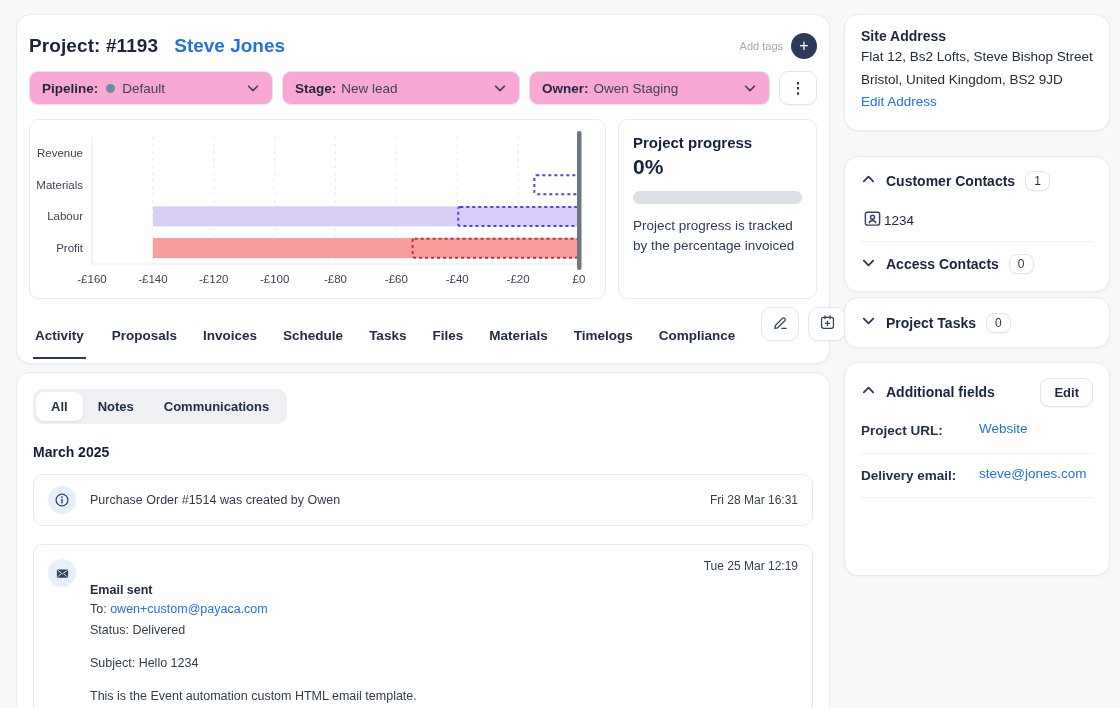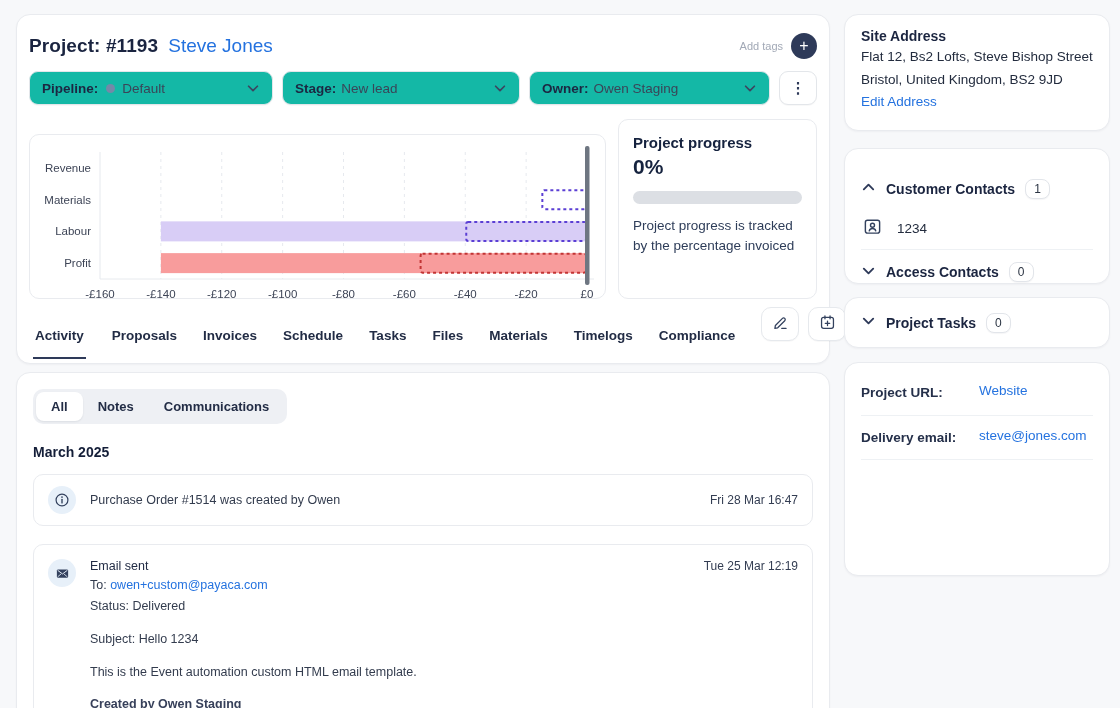--- a/index.html
+++ b/index.html
@@ -9,38 +9,38 @@
     background:#f7f8fa;
     font-family:"Liberation Sans", sans-serif;
     color:#222c45;
   }
   .card { position:absolute; background:#fff; border:1px solid #e9ebef; border-radius:14px; box-shadow:0 1px 2px rgba(16,24,40,.04); }
 
   
   #main-top { left:16px; top:14px; width:814px; height:350px; padding:10px 12px 0 12px; }
   .header-row { display:flex; align-items:center; height:42px; }
   .project-title { font-size:19px; font-weight:700; color:#1a2440; letter-spacing:.1px; }
-  .customer-name { font-size:19px; font-weight:400; color:#2472df; margin-left:10px; cursor:pointer; }
+  .customer-name { font-size:19px; font-weight:700; color:#2472df; margin-left:16px; cursor:pointer; }
   .header-right { margin-left:auto; display:flex; align-items:center; gap:8px; }
   .add-tags-label { font-size:11px; color:#a2a9b6; }
   .add-tags-btn { width:26px; height:26px; border-radius:50%; background:#2e3a59; color:#fff; display:flex; align-items:center; justify-content:center; font-size:16px; cursor:pointer; border:none; }
 
   .filter-row { display:flex; gap:9px; margin-top:4px; height:34px; }
-  .dropdown { display:flex; align-items:center; gap:5px; border:1px solid #e3e6ea; border-radius:9px; background:#14b8a6; padding:0 12px; font-size:13.5px; cursor:pointer; box-shadow:0 1px 1px rgba(16,24,40,.03); }
+  .dropdown { display:flex; align-items:center; gap:5px; border:1px solid #e3e6ea; border-radius:9px; background:#f9a8d4; padding:0 12px; font-size:13.5px; cursor:pointer; box-shadow:0 1px 1px rgba(16,24,40,.03); }
   .dd-label { font-weight:700; color:#1c2742; }
   .dd-value { color:#3a4558; }
   .dd-chevron { margin-left:auto; display:flex; }
   .pipeline-dot { width:9px; height:9px; border-radius:50%; background:#7489a8; display:inline-block; margin:0 2px 0 3px; }
   #dd-pipeline { width:244px; }
   #dd-stage { width:238px; }
   #dd-owner { flex:1; }
   .kebab-btn { width:38px; border:1px solid #e3e6ea; border-radius:9px; background:#fff; display:flex; align-items:center; justify-content:center; font-size:15px; font-weight:700; color:#2e3a59; cursor:pointer; box-shadow:0 1px 1px rgba(16,24,40,.03); }
 
   .chart-row { display:flex; gap:12px; margin-top:14px; height:180px; }
-  .chart-box { width:577px; border:1px solid #e9ebef; border-radius:10px; padding:8px 8px 0 8px;margin-top:15px; }
+  .chart-box { width:577px; border:1px solid #e9ebef; border-radius:10px; padding:8px 8px 0 0; }
   .progress-box { flex:1; border:1px solid #e9ebef; border-radius:10px; padding:14px; }
   .progress-title { font-size:15px; font-weight:700; color:#16233f; }
   .progress-value { font-size:21px; font-weight:800; color:#16233f; margin-top:4px; }
   .progress-track { margin-top:12px; height:13px; border-radius:7px; background:#dcdfe4; overflow:hidden; }
   .progress-fill { height:100%; background:#2e3a59; border-radius:7px; }
   .progress-caption { margin-top:12px; font-size:13.5px; color:#2e3d59; line-height:1.45; }
 
   .tabs-row { display:flex; align-items:flex-end; height:60px; padding-left:4px; }
   .tab { font-size:13.5px; font-weight:700; color:#222c45; padding:0 0 14px 0; margin-right:26px; cursor:pointer; border-bottom:2.5px solid transparent; }
   .tab.active { border-bottom:2.5px solid #2e3a59; padding-left:2px; padding-right:2px; }
@@ -54,37 +54,37 @@
   .seg-item.active { background:#fff; box-shadow:0 1px 2px rgba(16,24,40,.08); }
   .month-header { margin-top:20px; font-size:14px; font-weight:700; color:#141e38; }
   .entry { border:1px solid #e9ebef; border-radius:10px; background:#fff; }
   .entry-simple { margin-top:14px; height:52px; display:flex; align-items:center; padding:0 14px; }
   .entry-icon { width:28px; height:28px; border-radius:50%; background:#e7f0f9; display:flex; align-items:center; justify-content:center; flex:none; }
   .entry-text { font-size:12.5px; color:#333c4e; margin-left:14px; flex:1; }
   .entry-time { font-size:12px; color:#333d52; }
   .entry-email { margin-top:18px; padding:14px; display:flex; min-height:200px; }
   .email-body { flex:1; margin-left:14px; }
   .email-head { display:flex; }
-  .email-title { font-size:12.5px; font-weight:400; color:#222c45; }
+  .email-title { font-size:12.5px; font-weight:700; color:#222c45;margin-top:24px; }
   .email-line { font-size:12.5px; color:#333c4e; margin-top:4px; line-height:1.35; }
   .email-line.gap { margin-top:16px; }
   .email-link { color:#2472df; cursor:pointer; }
   .email-footer { font-size:12.5px; font-weight:600; color:#37405a; margin-top:16px; }
 
   
   .sb { left:844px; width:266px; }
   #sb-address { top:14px; height:117px; padding:13px 16px; }
   .sb-title { font-size:14px; font-weight:700; color:#1b2540; }
   .sb-addr-line { font-size:13.5px; color:#232c3e; line-height:1.5; margin-top:3px; }
   .sb-link { font-size:13.5px; color:#2472df; margin-top:3px; cursor:pointer; display:inline-block; }
-  #sb-contacts { top:148px; height:136px; padding:20px 16px; }
+  #sb-contacts { top:156px; height:136px; padding:4px 16px; }
   .sb-row { display:flex; align-items:center; gap:10px; height:40px; cursor:pointer; }
   .sb-row-title { font-size:14px; font-weight:700; color:#1b2540; }
   .badge { border:1px solid #e2e5ea; border-radius:8px; background:#fff; font-size:12px; color:#2b3443; padding:2px 8px; box-shadow:0 1px 1px rgba(16,24,40,.04); }
-  .contact-row { display:flex; align-items:center; gap:15px; height:38px; padding-left:2px; cursor:pointer; }
+  .contact-row { display:flex; align-items:center; gap:2px; height:38px; padding-left:2px; cursor:pointer; }
   .contact-name { font-size:13.5px; color:#232c3e; }
   .divider { border-top:1px solid #eef1f4; margin:2px 0; }
   #sb-tasks { top:297px; height:51px; padding:8px 16px; display:flex; align-items:center; }
   #sb-fields { top:362px; height:214px; padding:10px 16px 12px 16px; }
   .fields-head { display:flex; align-items:center; gap:10px; height:38px; }
   .edit-btn { margin-left:auto; border:1px solid #e3e6eb; border-radius:9px; background:#fff; padding:6px 13px; font-size:13px; font-weight:600; color:#1f2a44; cursor:pointer; box-shadow:0 1px 1px rgba(16,24,40,.04); }
   .field-row { display:flex; padding:10px 0; }
   .field-row.bottom { align-items:flex-end; }
   .field-label { width:118px; font-size:13.5px; font-weight:600; color:#25304a; line-height:1.45; flex:none; }
   .field-value { font-size:13.5px; color:#232c3e; }
@@ -237,21 +237,21 @@
 
   <div class="entry entry-simple">
     <span class="entry-icon">
       <svg width="16" height="16" viewBox="0 0 20 20">
           <circle cx="10" cy="10" r="7.4" fill="none" stroke="#33415e" stroke-width="1.5"></circle>
           <line x1="10" y1="9.2" x2="10" y2="13.6" stroke="#33415e" stroke-width="1.7" stroke-linecap="round"></line>
           <circle cx="10" cy="6.3" r="1.05" fill="#33415e"></circle>
         </svg>
     </span>
     <span class="entry-text">Purchase Order #1514 was created by Owen</span>
-    <span class="entry-time">Fri 28 Mar 16:47</span>
+    <span class="entry-time">Fri 28 Mar 16:31</span>
   </div>
 
   <div class="entry entry-email">
     <span class="entry-icon">
       <svg width="15" height="15" viewBox="0 0 20 20">
           <rect x="2.5" y="4.5" width="15" height="11" rx="1.6" fill="#33415e"></rect>
           <polyline points="3.5,5.7 10,10.6 16.5,5.7" fill="none" stroke="#e7f0f9" stroke-width="1.3"></polyline>
           <line x1="3.6" y1="14.4" x2="8.1" y2="10.6" stroke="#e7f0f9" stroke-width="1.1"></line>
           <line x1="16.4" y1="14.4" x2="11.9" y2="10.6" stroke="#e7f0f9" stroke-width="1.1"></line>
         </svg>
@@ -309,20 +309,27 @@
   <div class="sb-row" style="width:100%;">
     <span><svg width="15" height="15" viewBox="0 0 16 16">
           <polyline points="3,6 8,11 13,6" fill="none" stroke="#2e3a59" stroke-width="2" stroke-linecap="round" stroke-linejoin="round"></polyline>
         </svg></span>
     <span class="sb-row-title">Project Tasks</span>
     <span class="badge">0</span>
   </div>
 </div>
 
 <div class="card sb" id="sb-fields">
+  <div class="fields-head">
+    <span><svg width="15" height="15" viewBox="0 0 16 16">
+          <polyline points="3,10 8,5 13,10" fill="none" stroke="#2e3a59" stroke-width="2" stroke-linecap="round" stroke-linejoin="round"></polyline>
+        </svg></span>
+    <span class="sb-row-title">Additional fields</span>
+    <button class="edit-btn">Edit</button>
+  </div>
   <div class="field-row">
     <span class="field-label">Project URL:</span>
     <span class="field-value link">Website</span>
   </div>
   <div class="divider"></div>
   <div class="field-row">
     <span class="field-label">Delivery email:</span>
     <span class="field-value link">steve@jones.com</span>
   </div>
   <div class="divider"></div>

